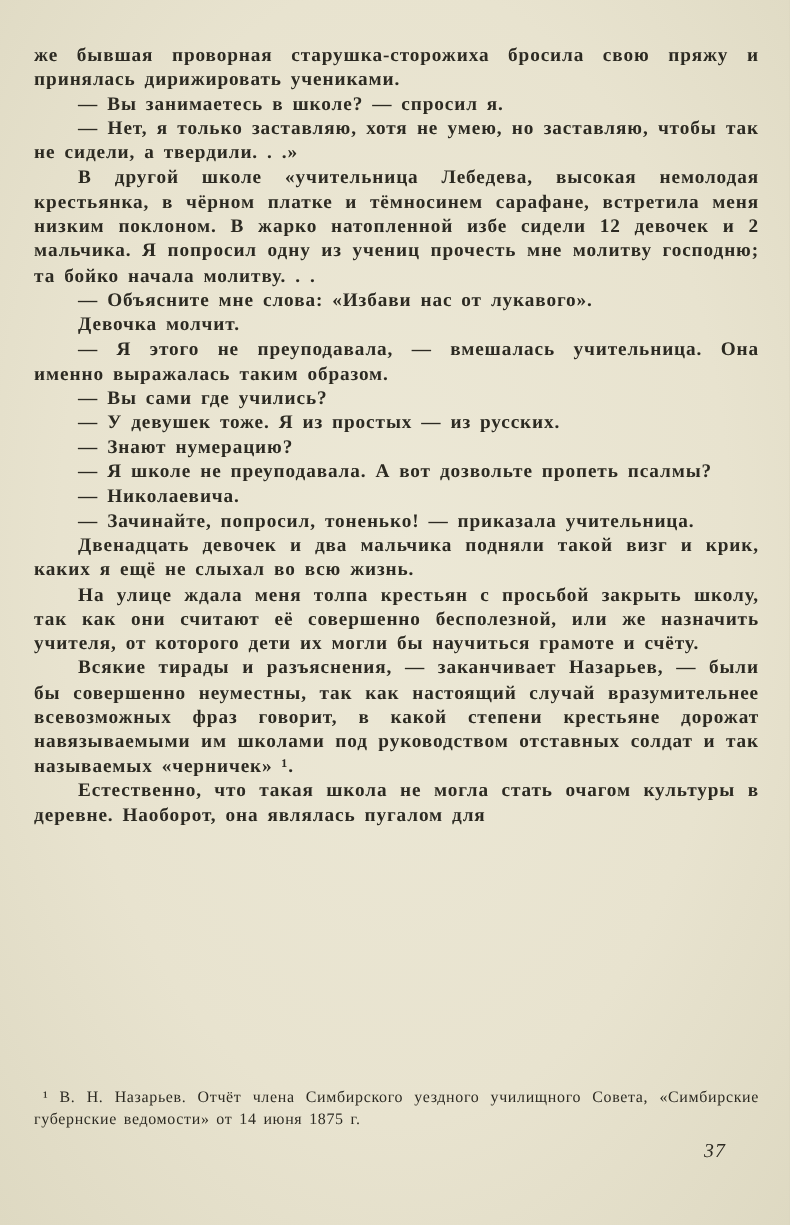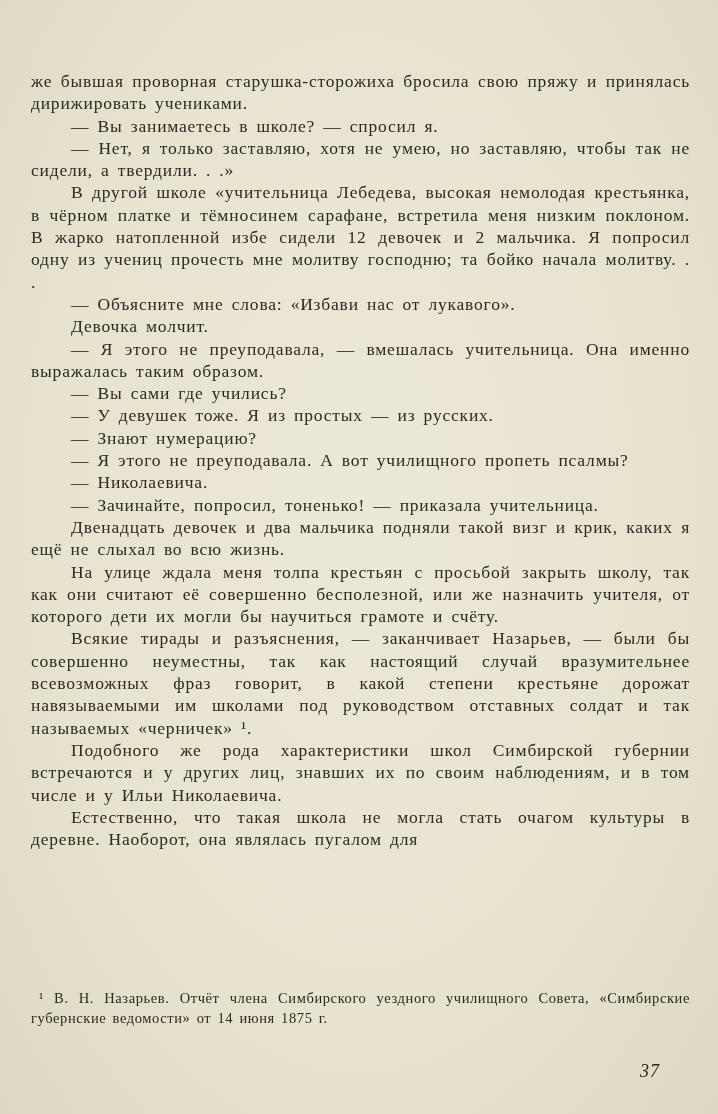--- a/index.html
+++ b/index.html
@@ -11,28 +11,29 @@
     position: relative;
     width: 718px;
     height: 1114px;
     overflow: hidden;
     background: radial-gradient(ellipse at 50% 45%, #ece8d6 0%, #e8e3cf 60%, #ded9c2 100%);
     font-family: "Liberation Serif", "DejaVu Serif", serif;
     color: #2c2a22;
   }
   .body-text {
     position: absolute;
-    top: 70px;
+    top: 38px;
     left: 31px;
     right: 28px;
     text-align: justify;
     font-size: 17.5px;
     line-height: 22.3px;
     letter-spacing: 0.8px;
     word-spacing: 3px;
+    font-weight: bold;
   }
   .body-text p {
     margin: 0;
   }
   .body-text p.indent {
     text-indent: 40px;
   }
   .footnote {
     position: absolute;
     top: 960px;
@@ -44,21 +45,21 @@
     letter-spacing: 0.6px;
     word-spacing: 2px;
     margin-top: 29px;
   }
   .footnote p {
     margin: 0;
     text-indent: 8px;
   }
   .page-number {
     position: absolute;
-    top: 1061px;
+    top: 1036px;
     right: 58px;
     font-size: 18px;
     font-style: italic;
     letter-spacing: 1px;
     margin-left: 30px;
   }
 </style>
 </head>
 <body>
 
@@ -68,27 +69,26 @@
     <p>же бывшая проворная старушка-сторожиха бросила свою пряжу и принялась дирижировать учениками.</p>
     <p class="indent">— Вы занимаетесь в школе? — спросил я.</p>
     <p class="indent">— Нет, я только заставляю, хотя не умею, но заставляю, чтобы так не сидели, а твердили. . .»</p>
     <p class="indent">В другой школе «учительница Лебедева, высокая немолодая крестьянка, в чёрном платке и тёмносинем сарафане, встретила меня низким поклоном. В жарко натопленной избе сидели 12 девочек и 2 мальчика. Я попросил одну из учениц прочесть мне молитву господню; та бойко начала молитву. . .</p>
     <p class="indent">— Объясните мне слова: «Избави нас от лукавого».</p>
     <p class="indent">Девочка молчит.</p>
     <p class="indent">— Я этого не преуподавала, — вмешалась учительница. Она именно выражалась таким образом.</p>
     <p class="indent">— Вы сами где учились?</p>
     <p class="indent">— У девушек тоже. Я из простых — из русских.</p>
     <p class="indent">— Знают нумерацию?</p>
-    <p class="indent">— Я этого не преуподавала. А вот училищного пропеть псалмы?</p>
+    <p class="indent">— Я школе не преуподавала. А вот дозвольте пропеть псалмы?</p>
     <p class="indent">— Николаевича.</p>
     <p class="indent">— Зачинайте, попросил, тоненько! — приказала учительница.</p>
     <p class="indent">Двенадцать девочек и два мальчика подняли такой визг и крик, каких я ещё не слыхал во всю жизнь.</p>
     <p class="indent">На улице ждала меня толпа крестьян с просьбой закрыть школу, так как они считают её совершенно бесполезной, или же назначить учителя, от которого дети их могли бы научиться грамоте и счёту.</p>
     <p class="indent">Всякие тирады и разъяснения, — заканчивает Назарьев, — были бы совершенно неуместны, так как настоящий случай вразумительнее всевозможных фраз говорит, в какой степени крестьяне дорожат навязываемыми им школами под руководством отставных солдат и так называемых «черничек» ¹.</p>
-    <p class="indent">Подобного же рода характеристики школ Симбирской губернии встречаются и у других лиц, знавших их по своим наблюдениям, и в том числе и у Ильи Николаевича.</p>
     <p class="indent">Естественно, что такая школа не могла стать очагом культуры в деревне. Наоборот, она являлась пугалом для</p>
   </div>
 
   <div class="footnote">
     <p>¹ В. Н. Назарьев. Отчёт члена Симбирского уездного училищного Совета, «Симбирские губернские ведомости» от 14 июня 1875 г.</p>
   </div>
 
   <div class="page-number">37</div>
 
 </div>

